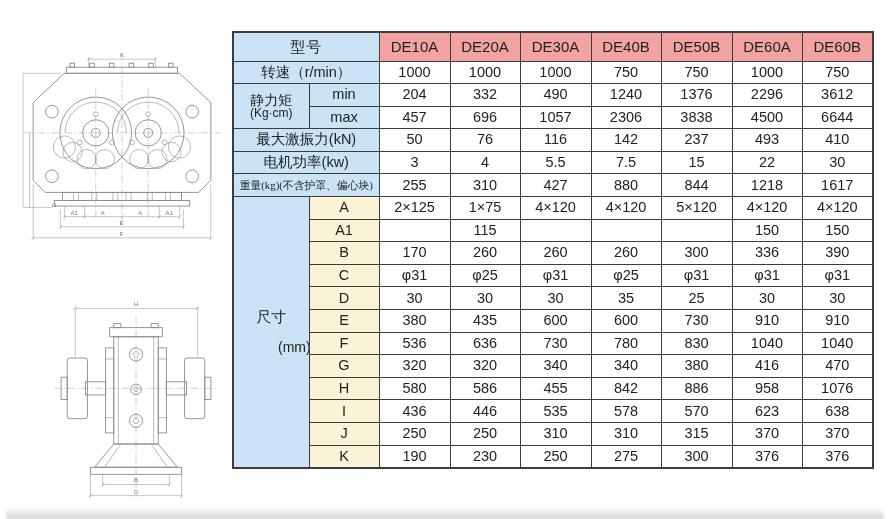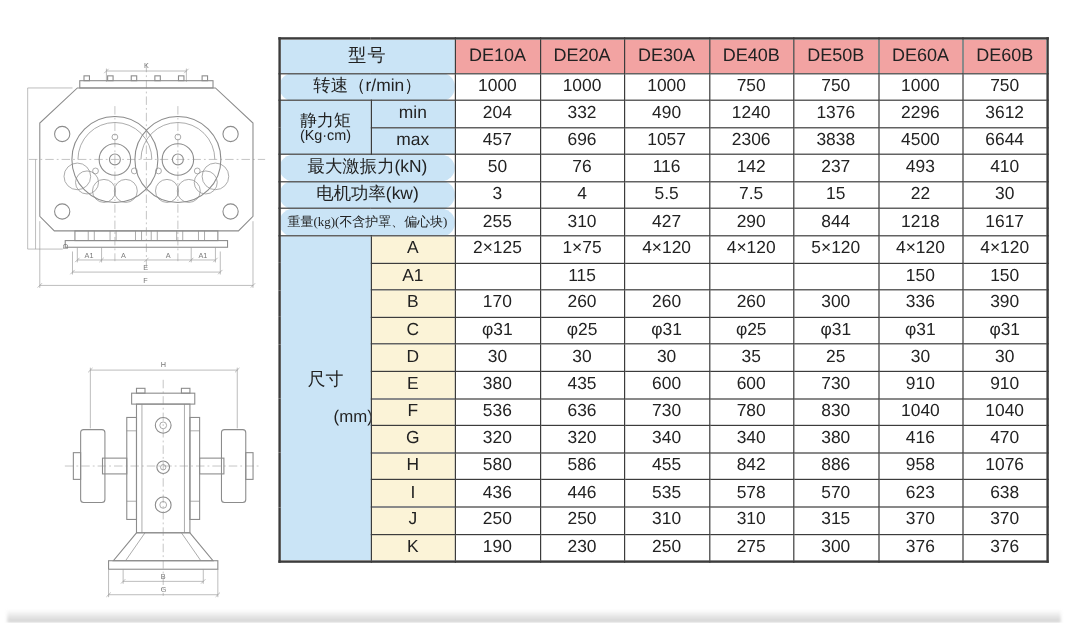--- a/index.html
+++ b/index.html
@@ -29,21 +29,21 @@
     border:2.5px solid var(--grid);}
   table.spec td{border:1.5px solid var(--grid);text-align:center;vertical-align:middle;
     padding:0;height:22.6px;font-size:14.5px;line-height:1.05;color:var(--txt);
     overflow:hidden;white-space:nowrap;}
   table.spec thead td{height:29px;font-size:15px;}
   .c-pink{background:var(--pink);}
   .c-blue{background:var(--blue);}
   .c-cream{background:var(--cream);}
   .c-white{background:#fff;}
   td.corner{font-size:15.5px;letter-spacing:1px;}
-  td.row-label{font-size:14.5px;border-radius:11px;}
+  td.row-label{font-size:14.5px;}
   td.row-label.small{font-size:10.8px;font-family:Liberation Serif, serif;}
   td.sub-label{font-size:14px;}
   td.group-cell .g-label{font-size:14px;}
   td.group-cell .g-unit{font-size:12px;}
   td.group-cell.dim-group .g-label{font-size:15px;margin-bottom:16px;}
   td.group-cell.dim-group .g-unit{font-size:14px;padding-left:44px;}
 </style>
 </head>
 <body>
 
@@ -296,21 +296,21 @@
             <td class="c-white val">7.5</td>
             <td class="c-white val">15</td>
             <td class="c-white val">22</td>
             <td class="c-white val">30</td>
           </tr>
           <tr>
             <td colspan="2" class="c-blue row-label small">重量(kg)(不含护罩、偏心块)</td>
             <td class="c-white val">255</td>
             <td class="c-white val">310</td>
             <td class="c-white val">427</td>
-            <td class="c-white val">290</td>
+            <td class="c-white val">880</td>
             <td class="c-white val">844</td>
             <td class="c-white val">1218</td>
             <td class="c-white val">1617</td>
           </tr>
           <tr>
             <td class="c-blue group-cell dim-group" rowspan="12">
               <div class="g-label">尺寸</div>
               <div class="g-unit">(mm)</div>
             </td>
             <td class="c-cream sub-label">A</td>

